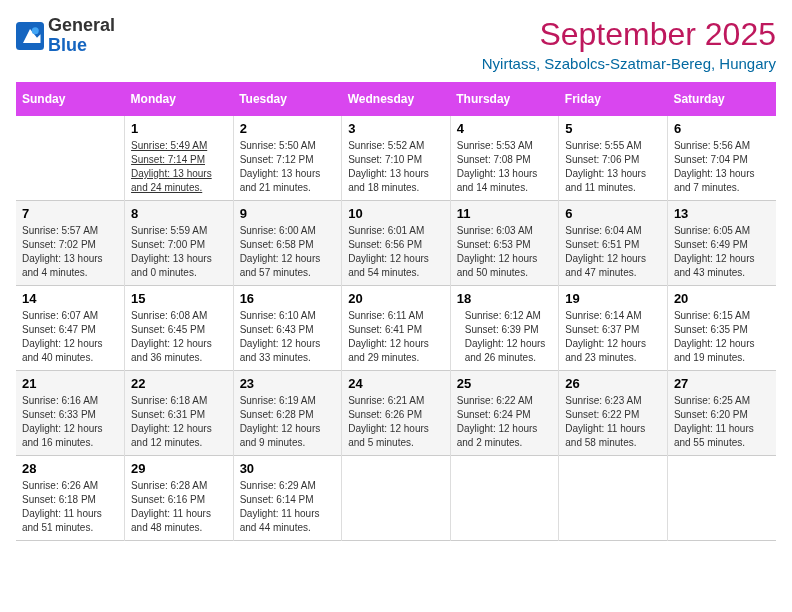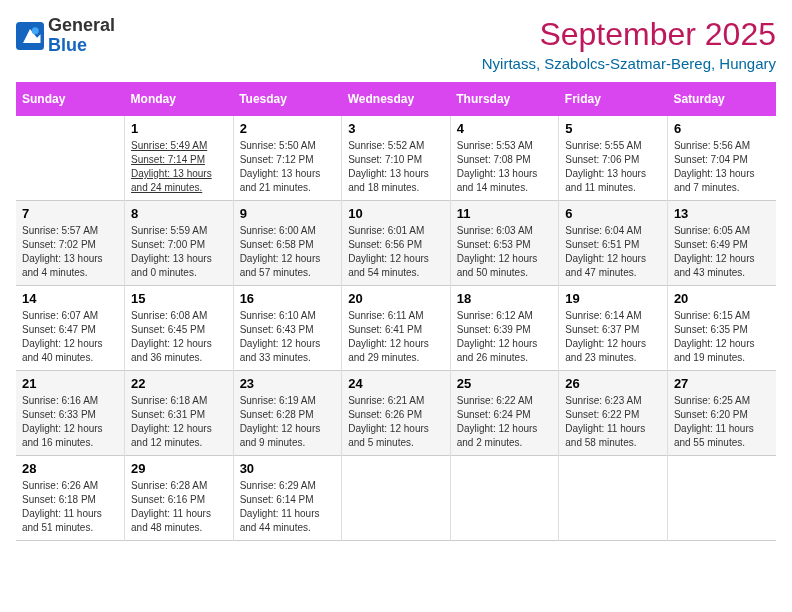--- a/index.html
+++ b/index.html
@@ -223,21 +223,21 @@
 Daylight: 12 hours and 33 minutes.</div>
         </td>
         <td>
           <span class="day-num">20</span>
           <div class="cell-info" style="white-space: pre-line;">Sunrise: 6:11 AM
 Sunset: 6:41 PM
 Daylight: 12 hours and 29 minutes.</div>
         </td>
         <td>
           <span class="day-num">18</span>
-          <div class="cell-info" style="white-space: pre-line;">Sunrise: 6:12 AM
+          <div class="cell-info" style="white-space: pre-line; margin-left: 8px;">Sunrise: 6:12 AM
 Sunset: 6:39 PM
 Daylight: 12 hours and 26 minutes.</div>
         </td>
         <td>
           <span class="day-num">19</span>
           <div class="cell-info" style="white-space: pre-line;">Sunrise: 6:14 AM
 Sunset: 6:37 PM
 Daylight: 12 hours and 23 minutes.</div>
         </td>
         <td>

